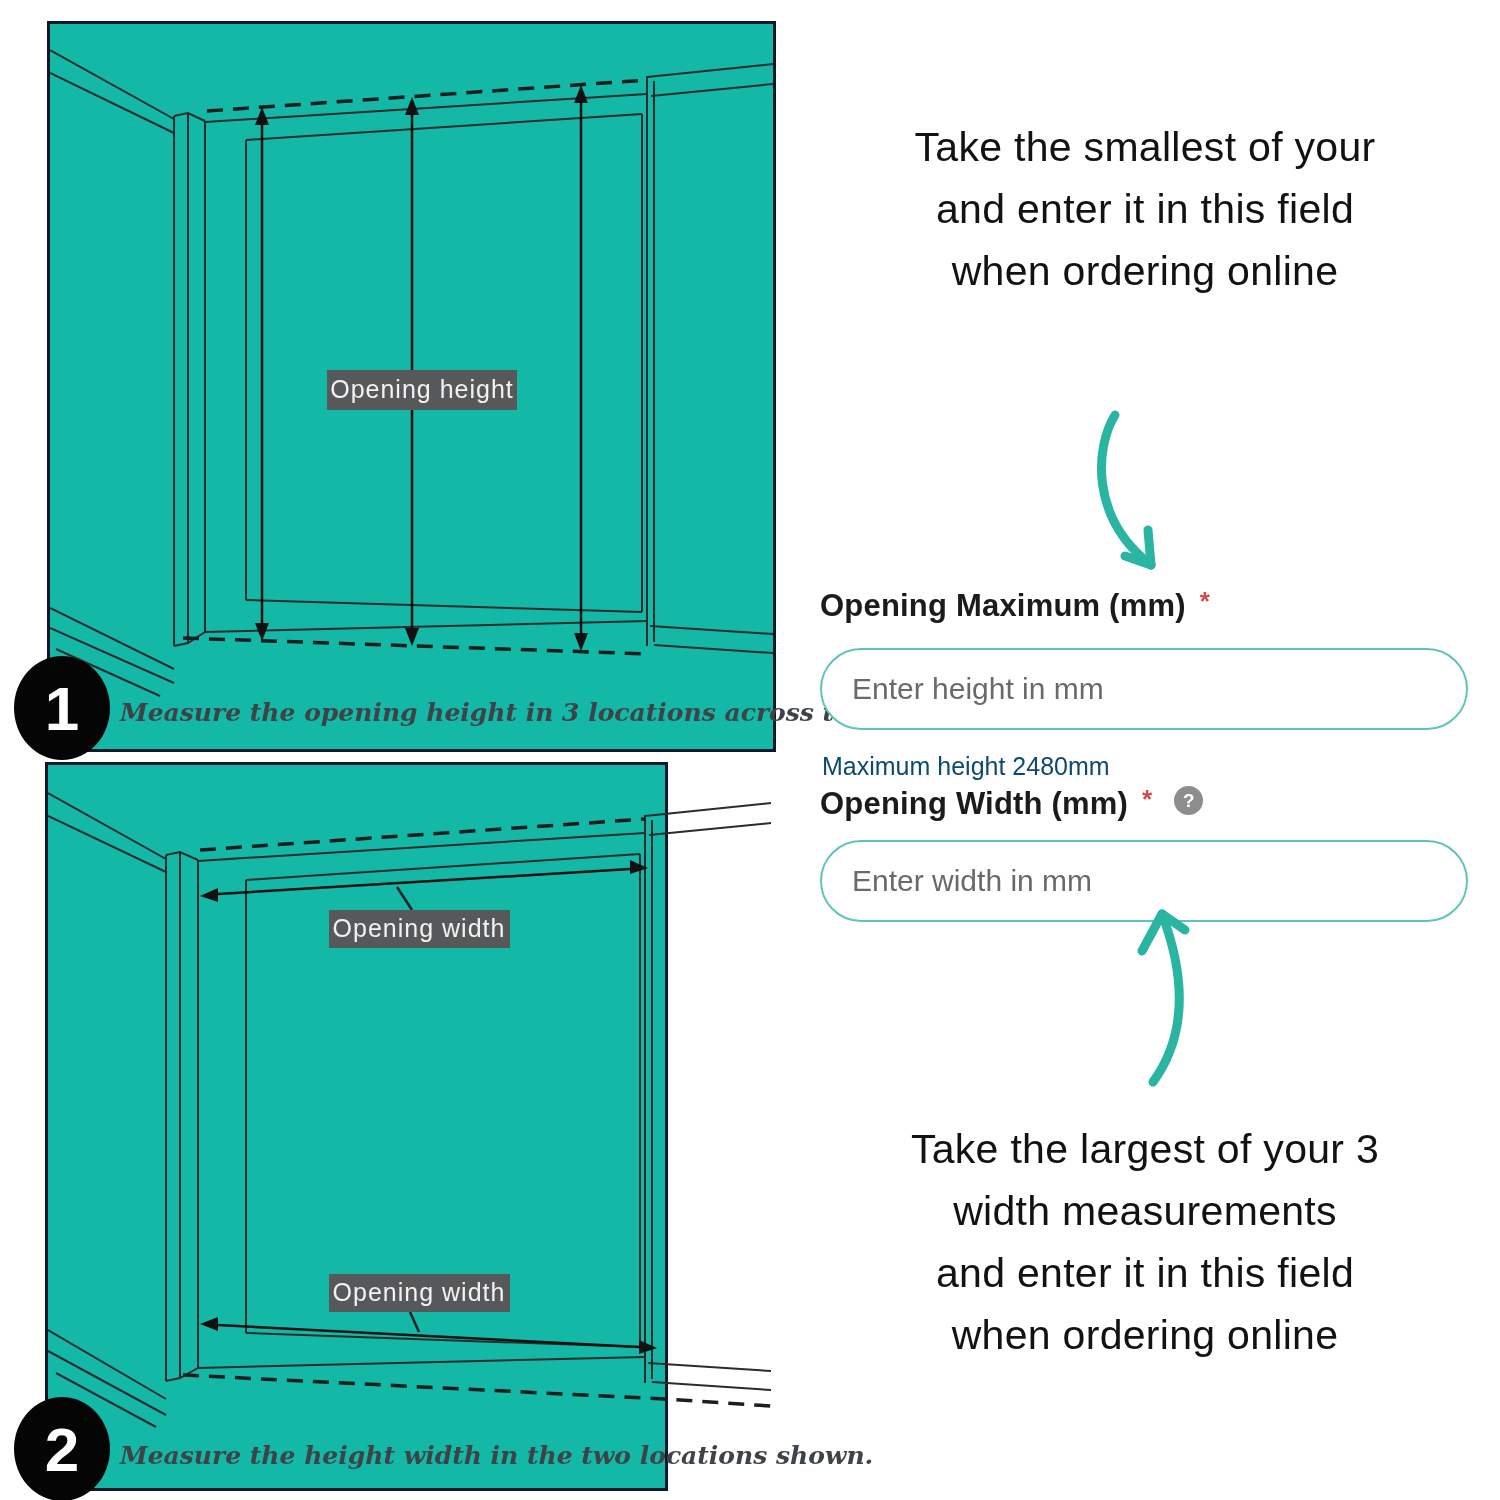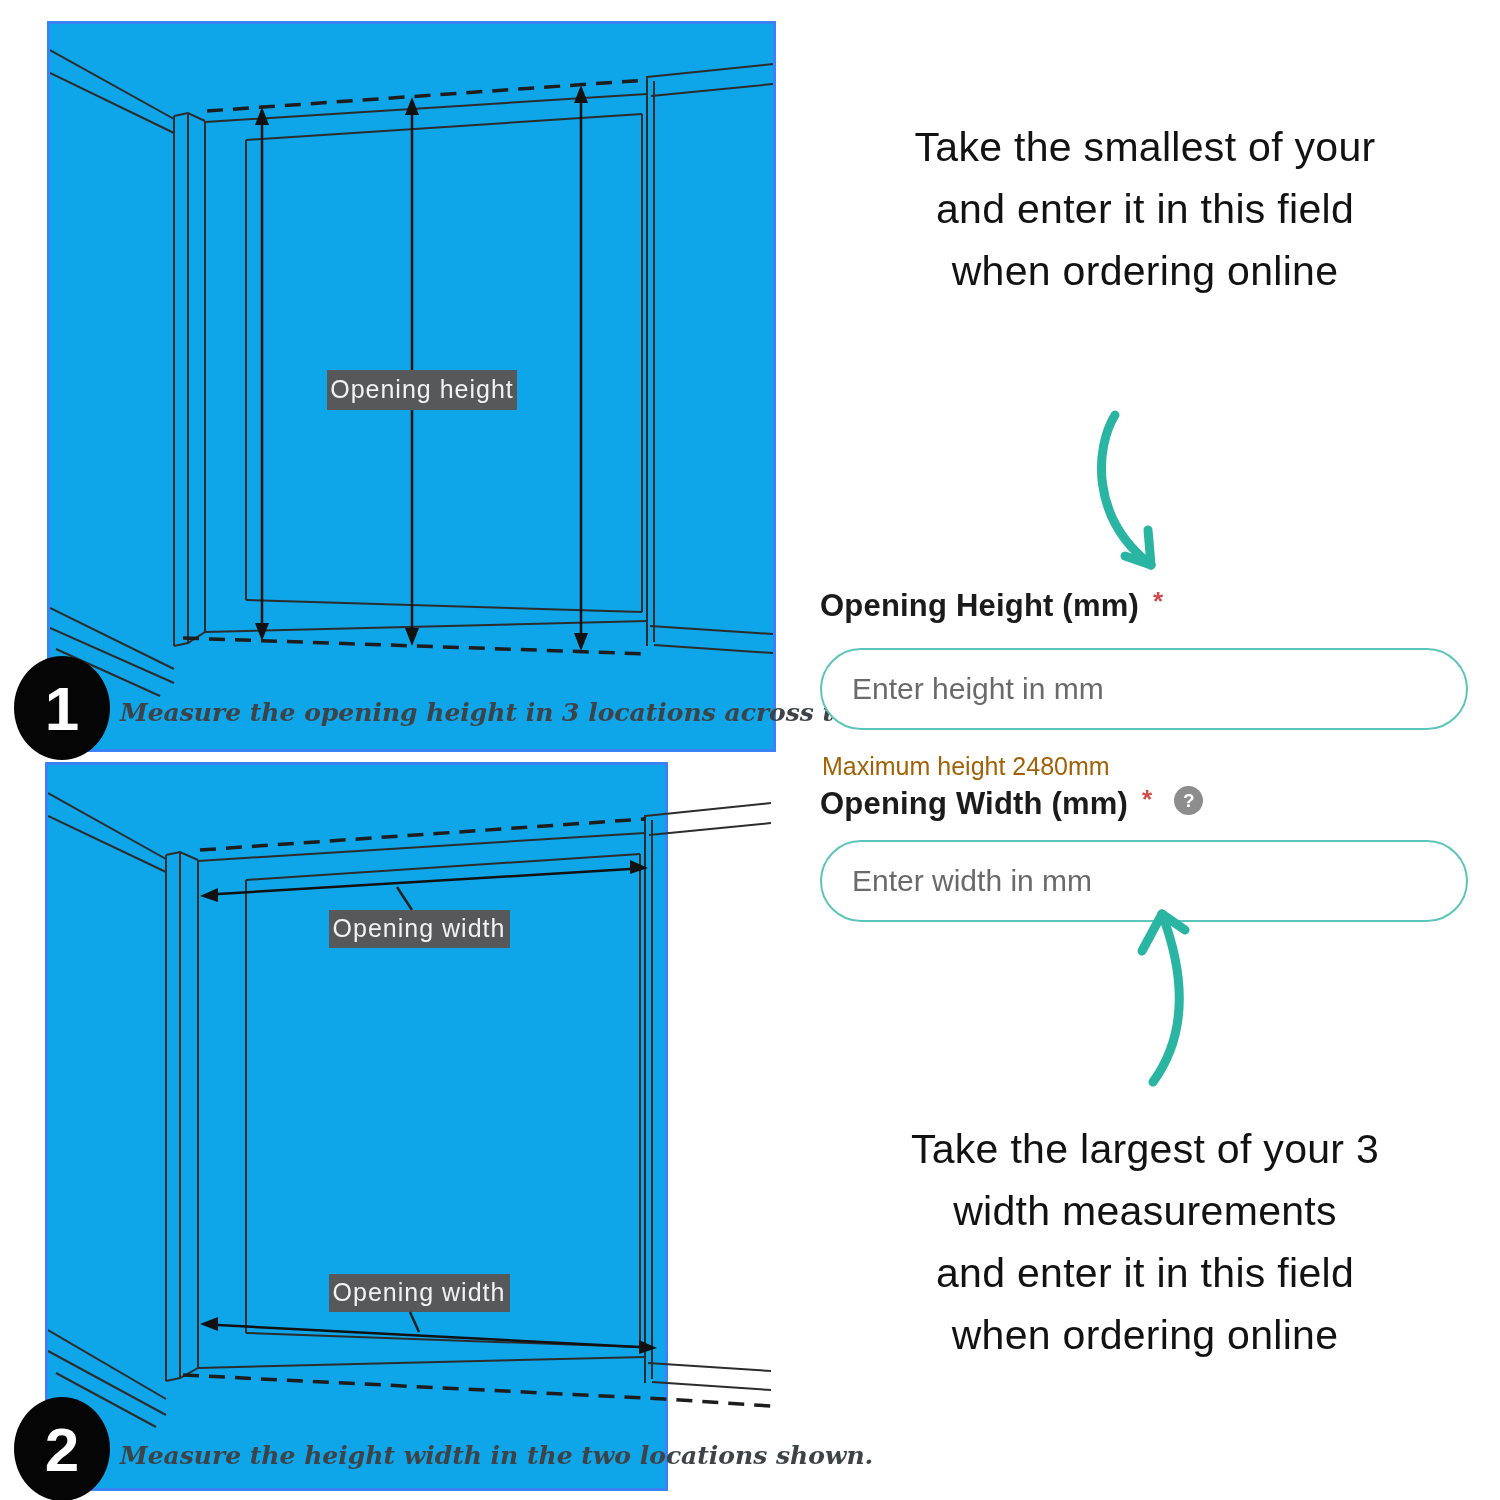--- a/index.html
+++ b/index.html
@@ -1,20 +1,20 @@
 <!DOCTYPE html>
 <html><head>
 <meta charset="utf-8">
 <style>
   html,body{margin:0;padding:0;background:#ffffff;}
   body{width:1500px;height:1500px;position:relative;overflow:hidden;
        font-family:"Liberation Sans",sans-serif;color:#161616;}
 
   
-  .panel{position:absolute;background:#0ea5e9;border:3px solid #3b82f6;box-sizing:border-box;}
+  .panel{position:absolute;background:#14b8a6;border:3px solid #0f172a;box-sizing:border-box;}
   #panel1{left:47px;top:21px;width:729px;height:731px;}
   #panel2{left:45px;top:762px;width:623px;height:729px;}
   .panel svg{position:absolute;left:0;top:0;}
   .caption{position:absolute;font-family:"DejaVu Serif",serif;font-style:italic;
            font-weight:600;font-size:25px;color:#3d4347;white-space:nowrap;}
   #caption1{left:70px;top:674px;}
   #caption2{left:72px;top:676px;}
   .step-badge{position:absolute;width:96px;height:104px;background:#050505;border-radius:50%;
               display:flex;align-items:center;justify-content:center;color:#ffffff;
               font-size:62px;font-weight:700;z-index:5;}
@@ -45,21 +45,21 @@
   .help-icon{width:29px;height:29px;border-radius:50%;background:#8d8d8d;color:#ffffff;
              font-size:19px;font-weight:700;display:flex;align-items:center;justify-content:center;
              margin-left:22px;margin-top:0px;cursor:pointer;}
 
   .pill-input{position:absolute;left:820px;width:648px;height:82px;box-sizing:border-box;
               border:2.5px solid #5ec5b9;border-radius:42px;padding:0 0 0 30px;
               font-family:"Liberation Sans",sans-serif;font-size:30px;color:#404040;outline:none;}
   .pill-input::placeholder{color:#6a6a6a;opacity:1;}
   #height-input{top:648px;}
   #width-input{top:840px;}
-  .helper-text{position:absolute;left:822px;top:752px;font-size:25px;color:#a16207;}
+  .helper-text{position:absolute;left:822px;top:752px;font-size:25px;color:#0c4a6e;}
 
   .teal-arrow{position:absolute;}
   #down-arrow{left:1075px;top:403px;}
   #up-arrow{left:1130px;top:903px;}
   .teal-arrow path{stroke:#2ab5a3;stroke-width:9;fill:none;stroke-linecap:round;stroke-linejoin:round;}
 </style>
 </head>
 <body>
 
 <section class="panel" id="panel1">
@@ -197,21 +197,21 @@
   <div>when ordering online</div>
 </div>
 
 <svg class="teal-arrow" id="down-arrow" width="90" height="175" viewBox="0 0 90 175">
   <path d="M40,12 C20,45 15,115 76,162"></path>
   <path d="M50,153 L76,162"></path>
   <path d="M73,127 L76,162"></path>
 </svg>
 
 <div class="field-label" id="height-label-row">
-  <span>Opening Height (mm)</span>
+  <span>Opening Maximum (mm)</span>
   <span class="req">*</span>
 </div>
 <input class="pill-input" id="height-input" type="text" placeholder="Enter height in mm" style="">
 <div class="helper-text">Maximum height 2480mm</div>
 
 <div class="field-label" id="width-label-row">
   <span>Opening Width (mm)</span>
   <span class="req">*</span>
   <span class="help-icon">?</span>
 </div>

